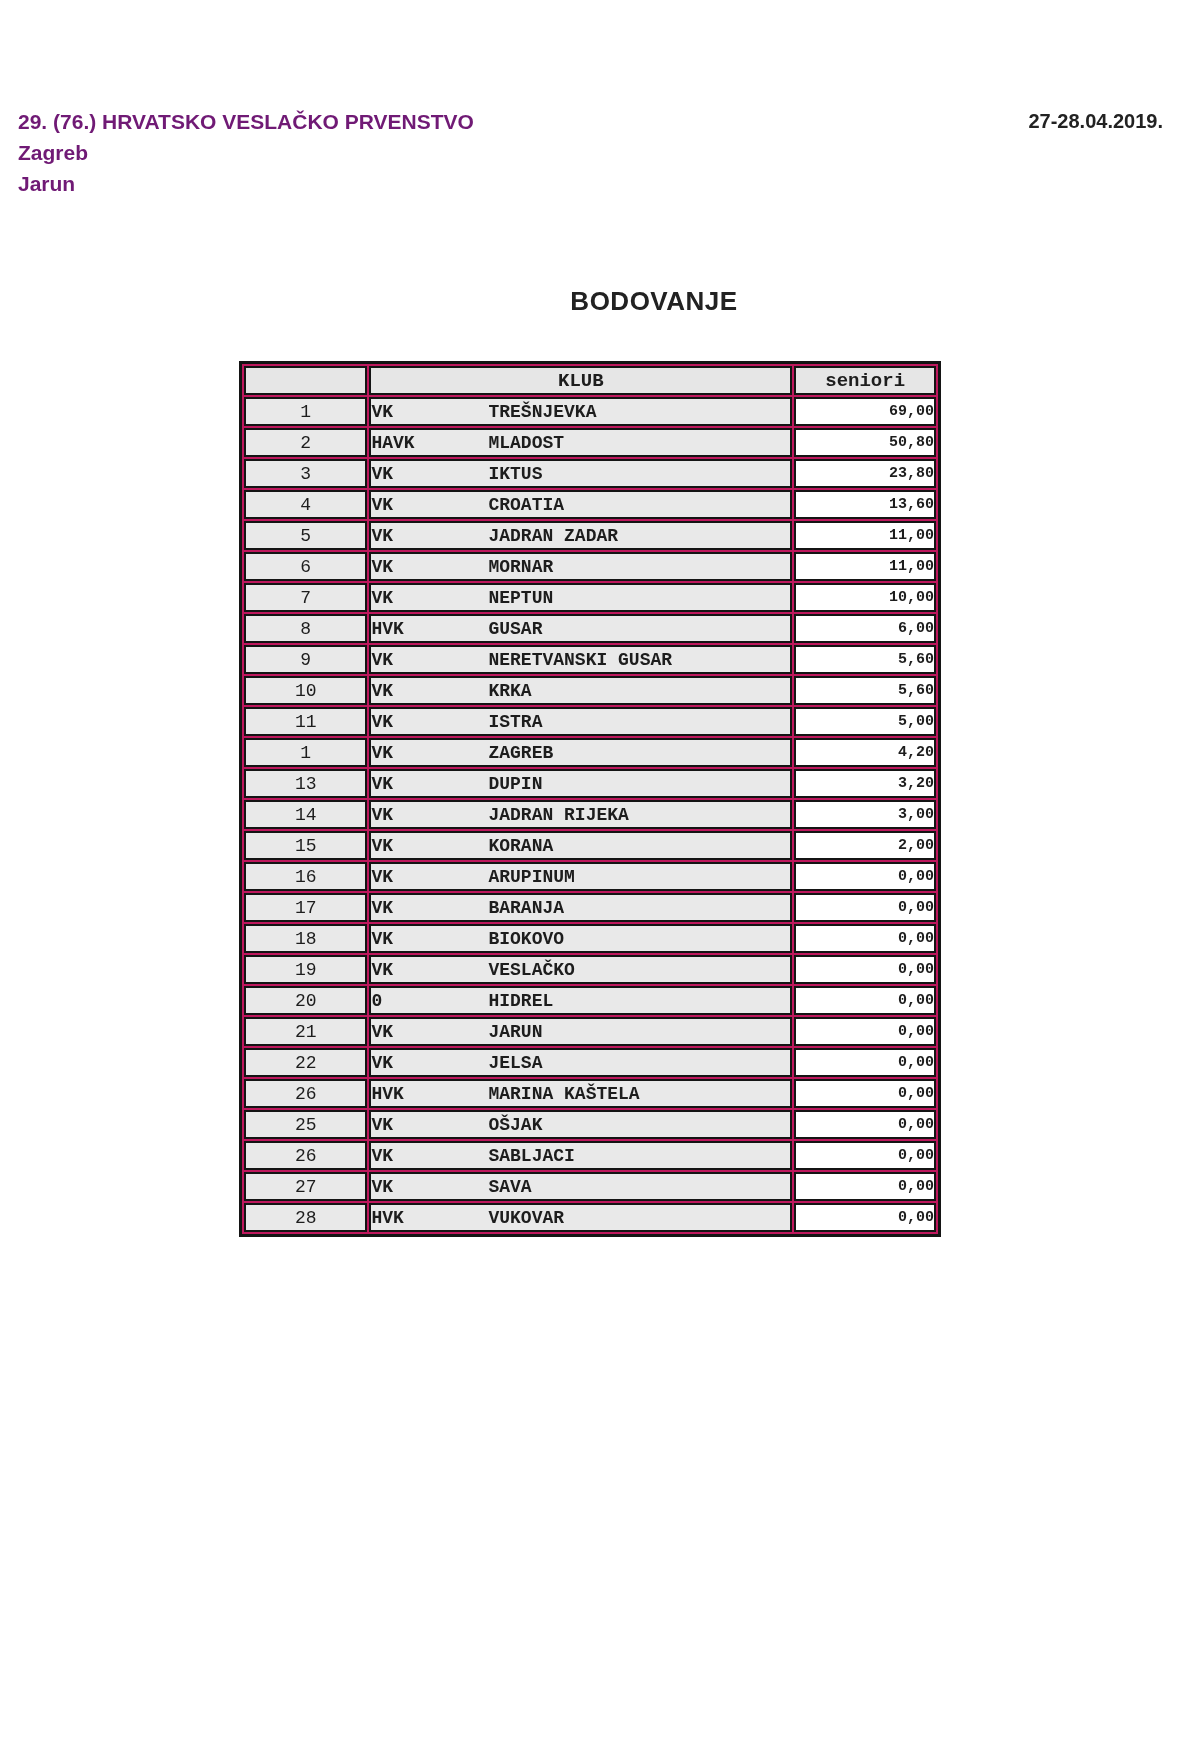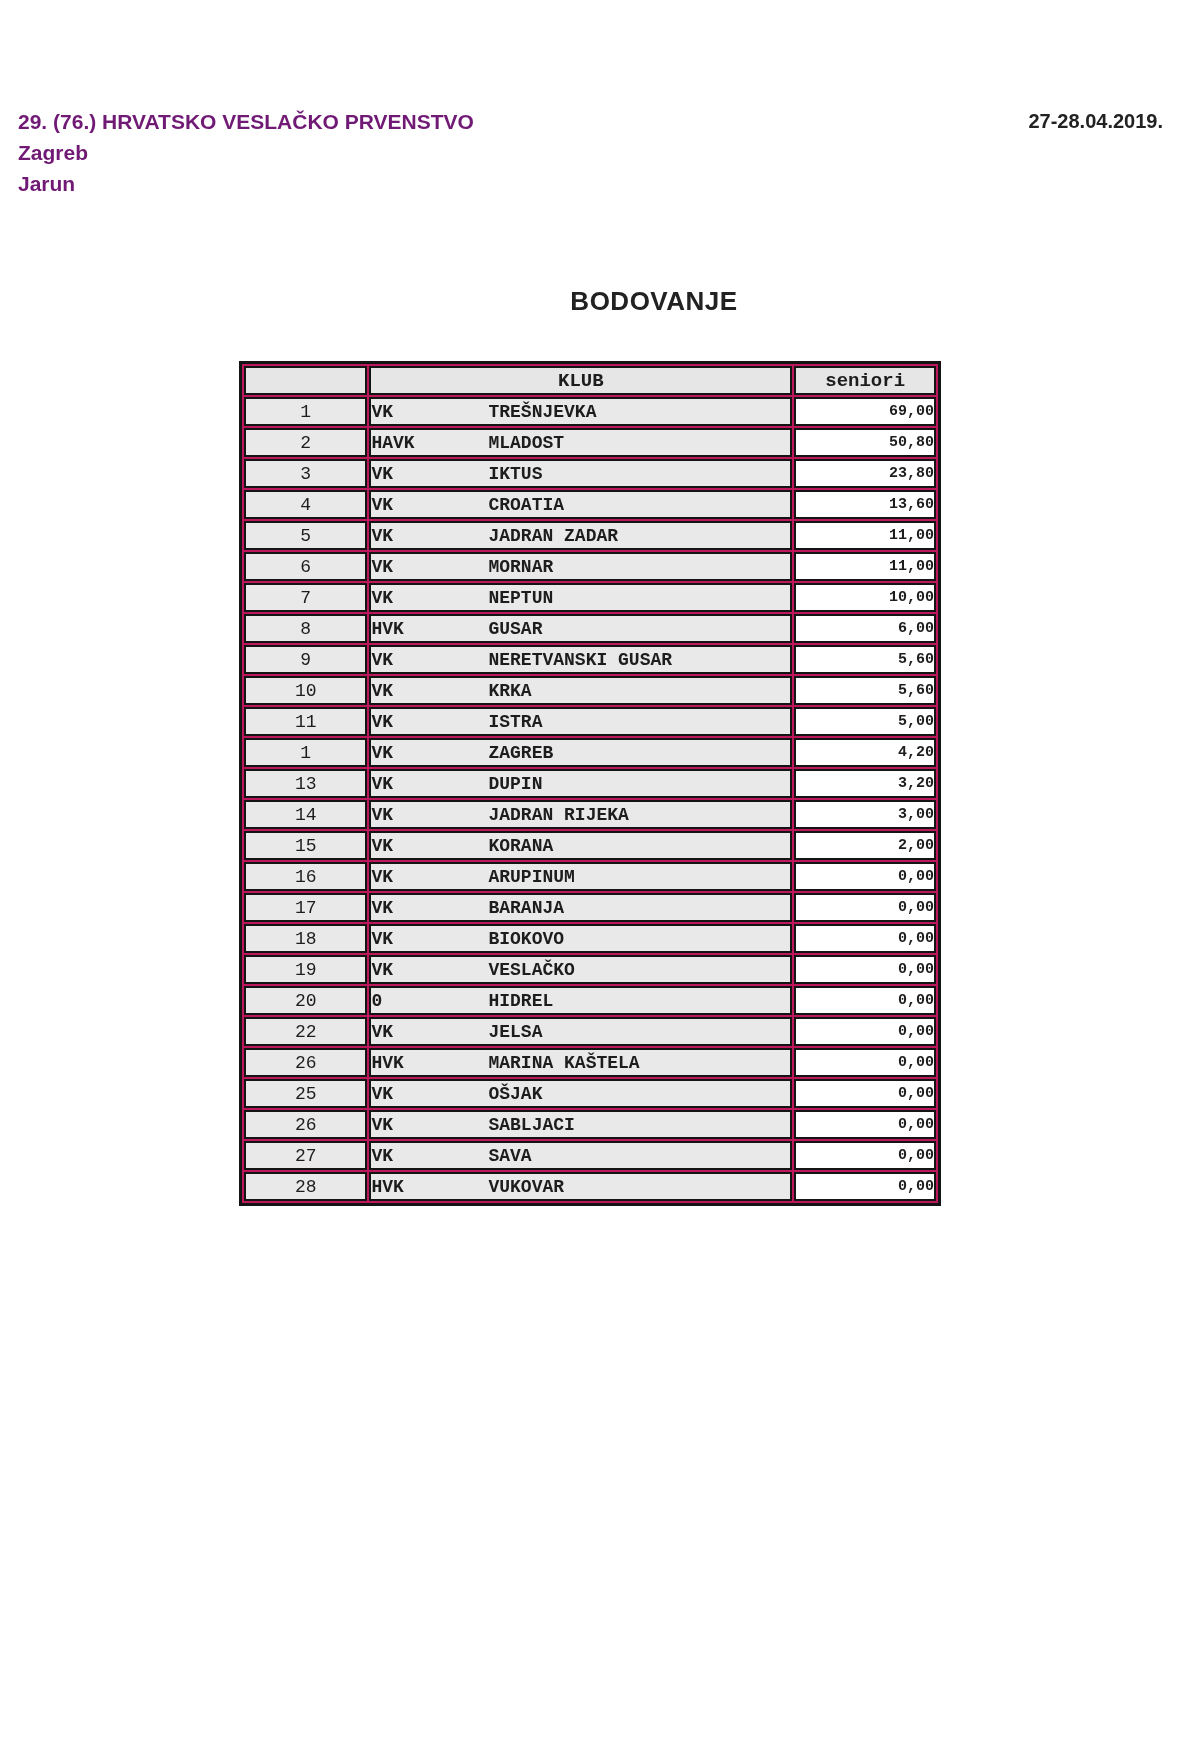--- a/index.html
+++ b/index.html
@@ -209,20 +209,25 @@
         <td class="rank">19</td>
         <td class="klub"><span class="prefix">VK</span><span class="name">VESLAČKO</span></td>
         <td class="pts">0,00</td>
       </tr>
       <tr>
         <td class="rank">20</td>
         <td class="klub"><span class="prefix">0</span><span class="name">HIDREL</span></td>
         <td class="pts">0,00</td>
       </tr>
       <tr>
+        <td class="rank">21</td>
+        <td class="klub"><span class="prefix">VK</span><span class="name">JARUN</span></td>
+        <td class="pts">0,00</td>
+      </tr>
+      <tr>
         <td class="rank">22</td>
         <td class="klub"><span class="prefix">VK</span><span class="name">JELSA</span></td>
         <td class="pts">0,00</td>
       </tr>
       <tr>
         <td class="rank">26</td>
         <td class="klub"><span class="prefix">HVK</span><span class="name">MARINA KAŠTELA</span></td>
         <td class="pts">0,00</td>
       </tr>
       <tr>

